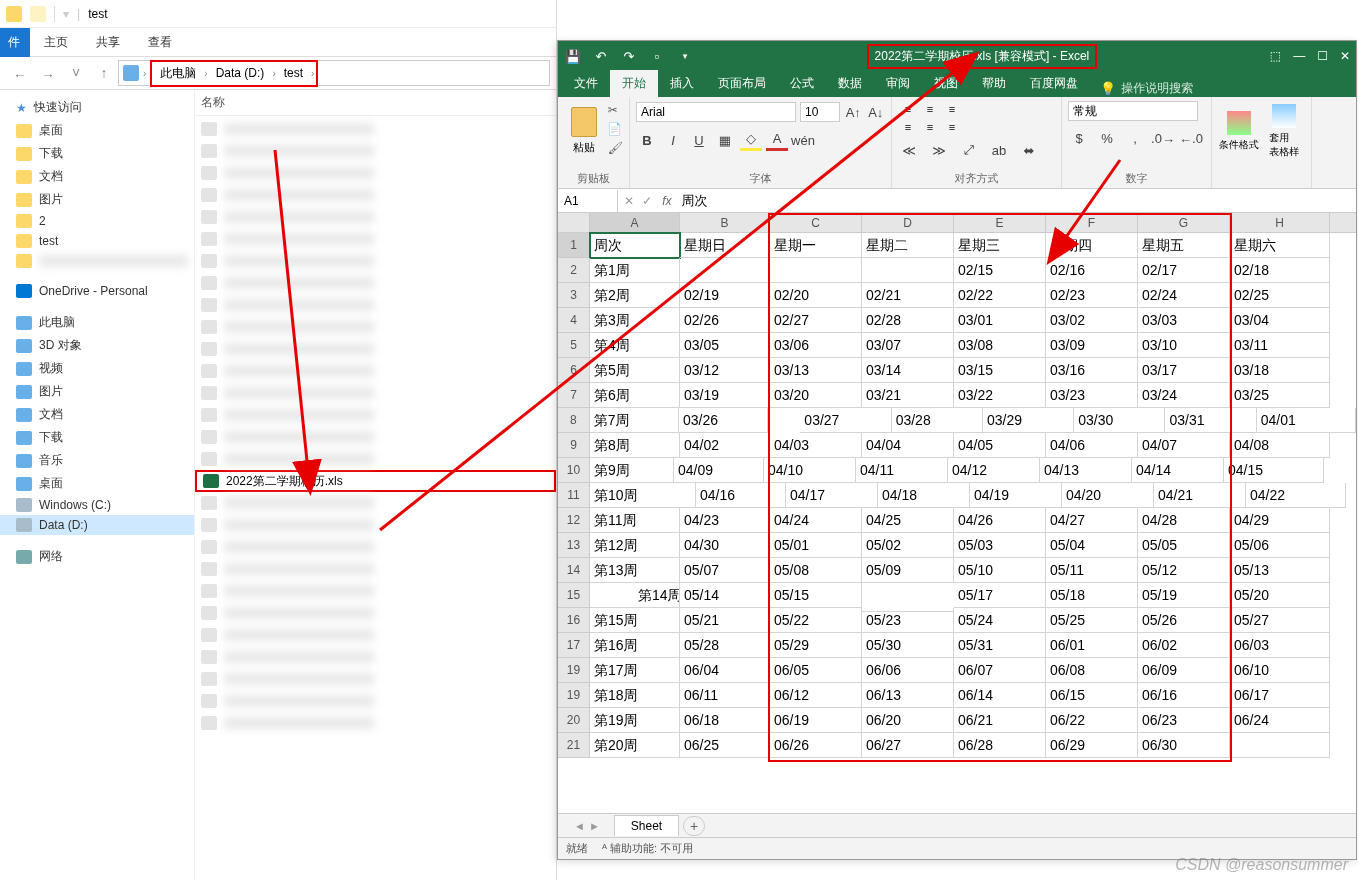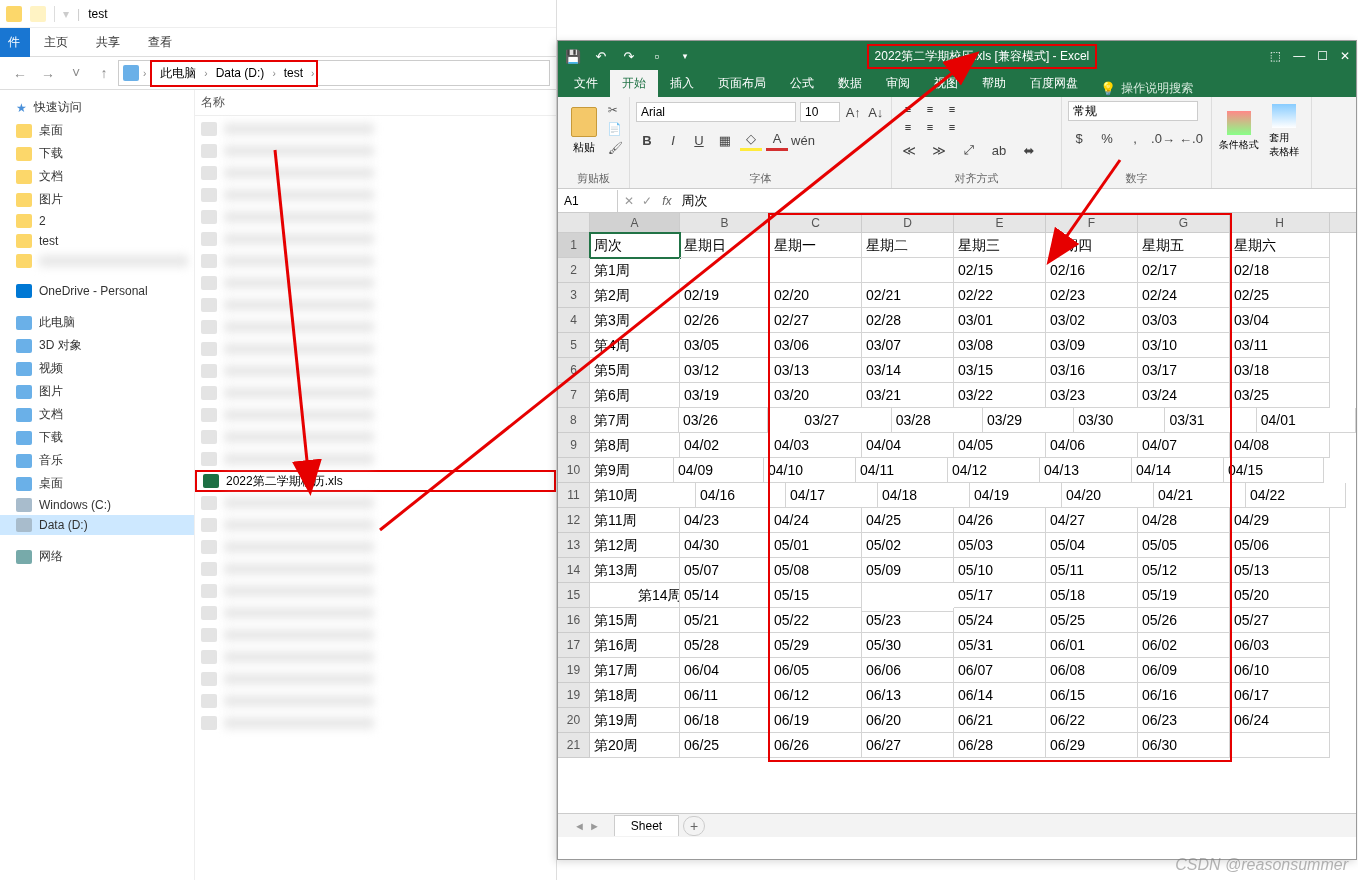--- a/index.html
+++ b/index.html
@@ -731,20 +731,24 @@
 
   <div class="xl-sheet-tabs">
     <div class="sheet-nav">
       <span>◄</span>
       <span>►</span>
     </div>
     <div class="sheet-tab">Sheet</div>
     <div class="sheet-add">+</div>
   </div>
 
+  <div class="xl-status">
+    <span>就绪</span>
+    <span>ᴬ <span>辅助功能: 不可用</span></span>
+  </div>
 </div>
 
 <svg class="arrow" style="left:0;top:0;width:1358px;height:880px">
   <defs>
       <marker id="ah" markerWidth="12" markerHeight="12" refX="10" refY="5" orient="auto">
     <path d="M0,0 L12,5 L0,10 z" fill="#e60000"></path>
       </marker>
     </defs>
   <line x1="275" y1="150" x2="310" y2="490" stroke="#e60000" stroke-width="3" marker-end="url(#ah)"></line>
   <line x1="380" y1="530" x2="975" y2="55" stroke="#e60000" stroke-width="3" marker-end="url(#ah)"></line>

